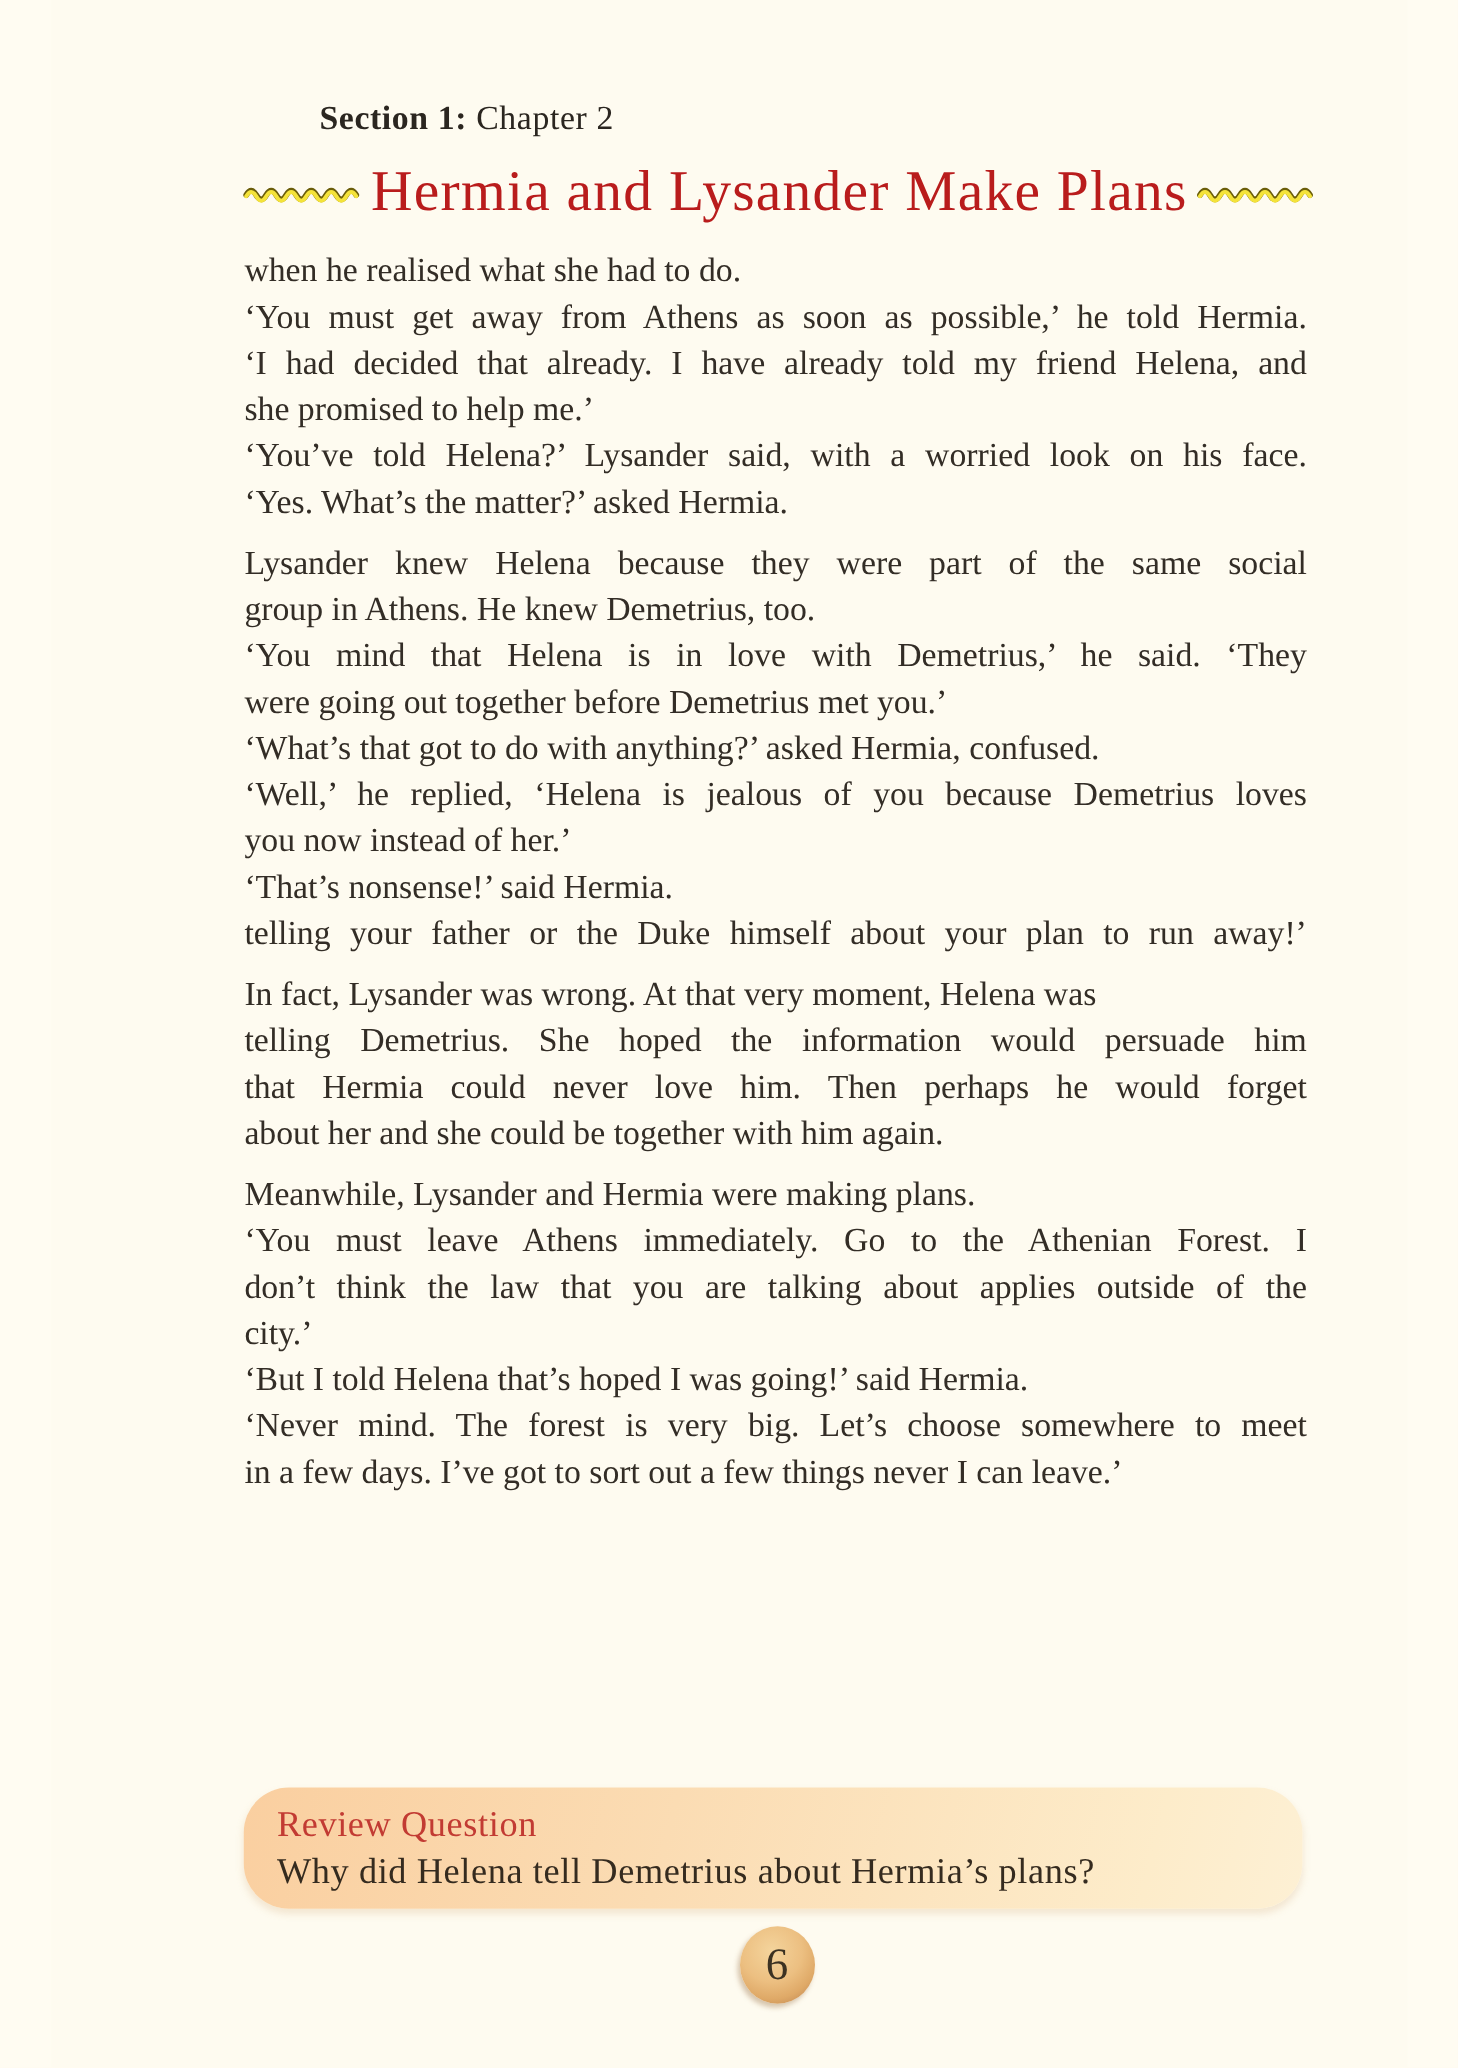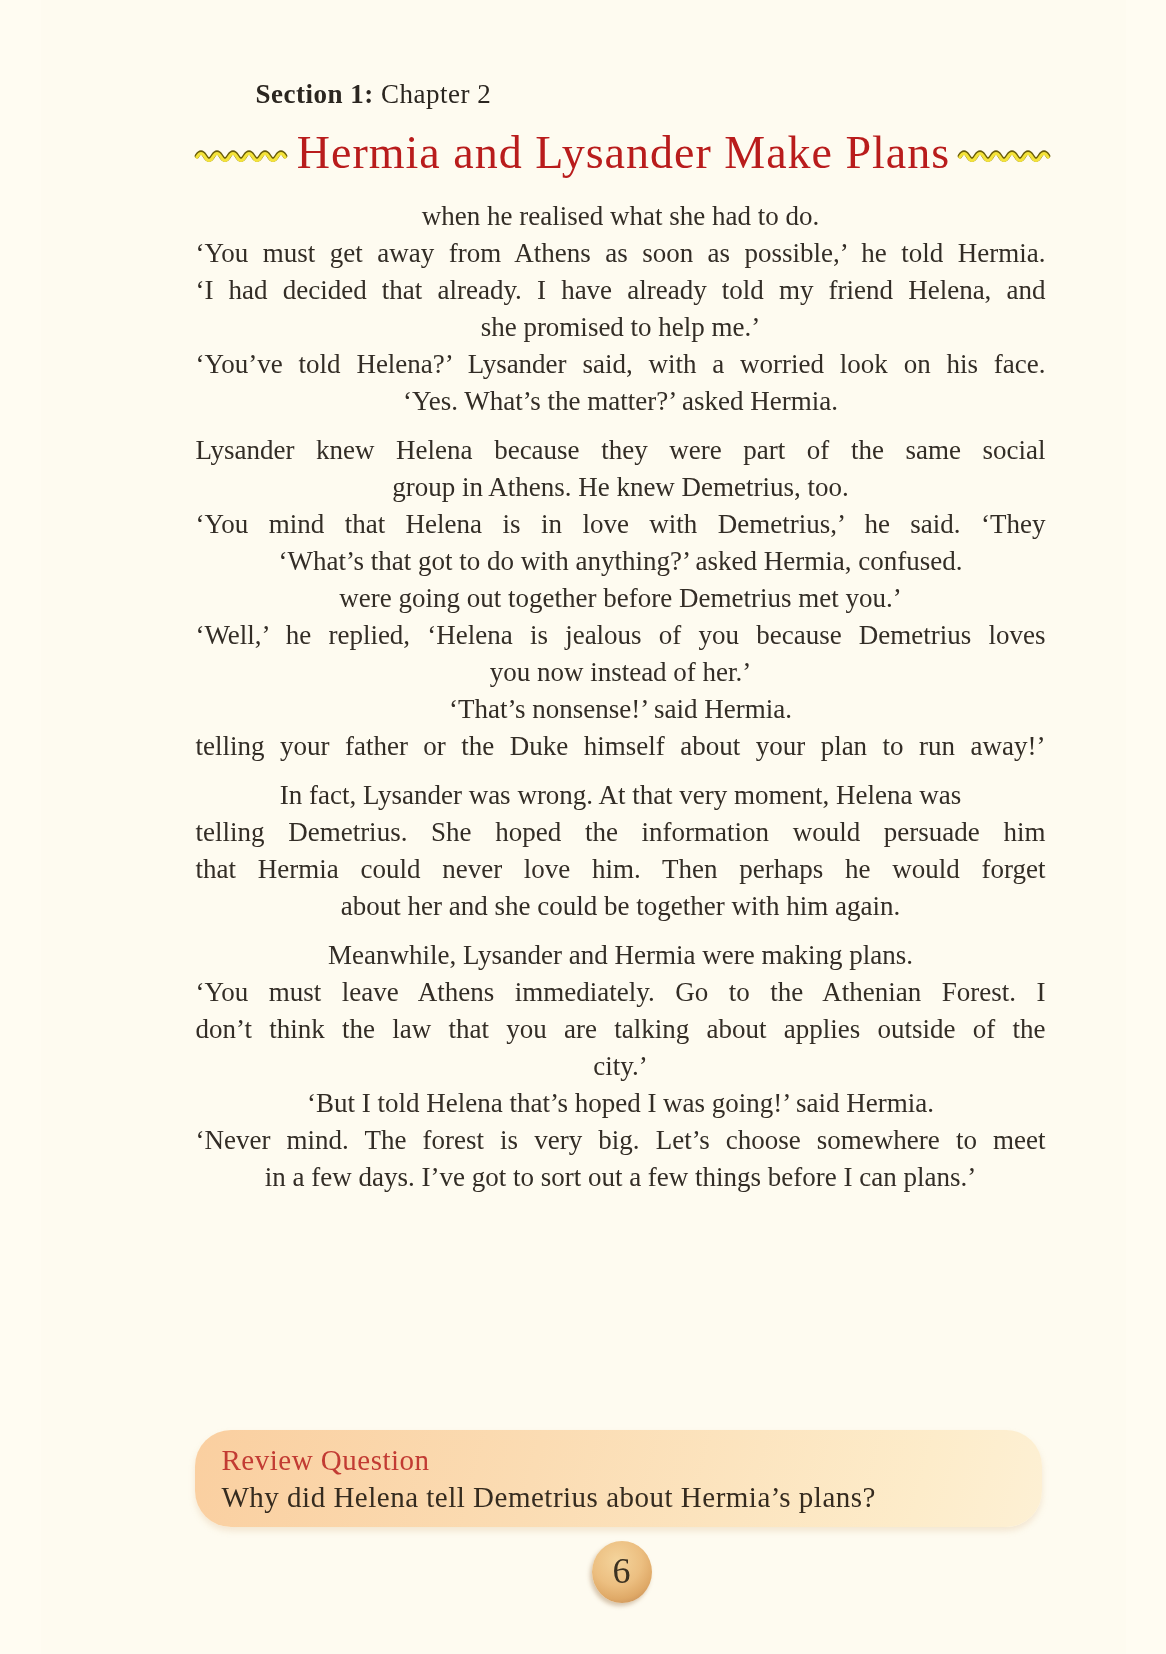--- a/index.html
+++ b/index.html
@@ -44,21 +44,21 @@
   }
   .squiggle { flex: 0 0 auto; margin-top: 6px; }
   .body-text {
     width: 850px;
     margin: 18px 0 0 155px;
     font-size: 27px;
     line-height: 37px;
     color: #332d26;
   }
   .paragraph + .paragraph { margin-top: 12px; }
-  .line { text-align: center; }
+  .line { text-align: left; }
   .line.j { text-align: justify; text-align-last: justify; }
   .review-box {
     position: absolute;
     left: 154px;
     top: 1430px;
     width: 847px;
     height: 97px;
     box-sizing: border-box;
     padding: 12px 30px 0 27px;
     border-radius: 36px;
@@ -125,43 +125,43 @@
       <div class="line j">‘I had decided that already. I have already told my friend Helena, and</div>
       <div class="line">she promised to help me.’</div>
       <div class="line j">‘You’ve told Helena?’ Lysander said, with a worried look on his face.</div>
       <div class="line">‘Yes. What’s the matter?’ asked Hermia.</div>
     </div>
 
     <div class="paragraph">
       <div class="line j">Lysander knew Helena because they were part of the same social</div>
       <div class="line">group in Athens. He knew Demetrius, too.</div>
       <div class="line j">‘You mind that Helena is in love with Demetrius,’ he said. ‘They</div>
+      <div class="line">were going out together before Demetrius met you.’</div>
       <div class="line">‘What’s that got to do with anything?’ asked Hermia, confused.</div>
-      <div class="line">were going out together before Demetrius met you.’</div>
       <div class="line j">‘Well,’ he replied, ‘Helena is jealous of you because Demetrius loves</div>
       <div class="line">you now instead of her.’</div>
       <div class="line">‘That’s nonsense!’ said Hermia.</div>
       <div class="line j">telling your father or the Duke himself about your plan to run away!’</div>
     </div>
 
     <div class="paragraph">
       <div class="line">In fact, Lysander was wrong. At that very moment, Helena was</div>
       <div class="line j">telling Demetrius. She hoped the information would persuade him</div>
       <div class="line j">that Hermia could never love him. Then perhaps he would forget</div>
       <div class="line">about her and she could be together with him again.</div>
     </div>
 
     <div class="paragraph">
       <div class="line">Meanwhile, Lysander and Hermia were making plans.</div>
       <div class="line j">‘You must leave Athens immediately. Go to the Athenian Forest. I</div>
       <div class="line j">don’t think the law that you are talking about applies outside of the</div>
       <div class="line">city.’</div>
       <div class="line">‘But I told Helena that’s hoped I was going!’ said Hermia.</div>
       <div class="line j">‘Never mind. The forest is very big. Let’s choose somewhere to meet</div>
-      <div class="line">in a few days. I’ve got to sort out a few things before I can plans.’</div>
+      <div class="line">in a few days. I’ve got to sort out a few things never I can leave.’</div>
     </div>
 
   </div>
 
   <div class="review-box">
     <div class="review-heading">Review Question</div>
     <div class="review-question">Why did Helena tell Demetrius about Hermia’s plans?</div>
   </div>
 
   <div class="page-number-coin">

